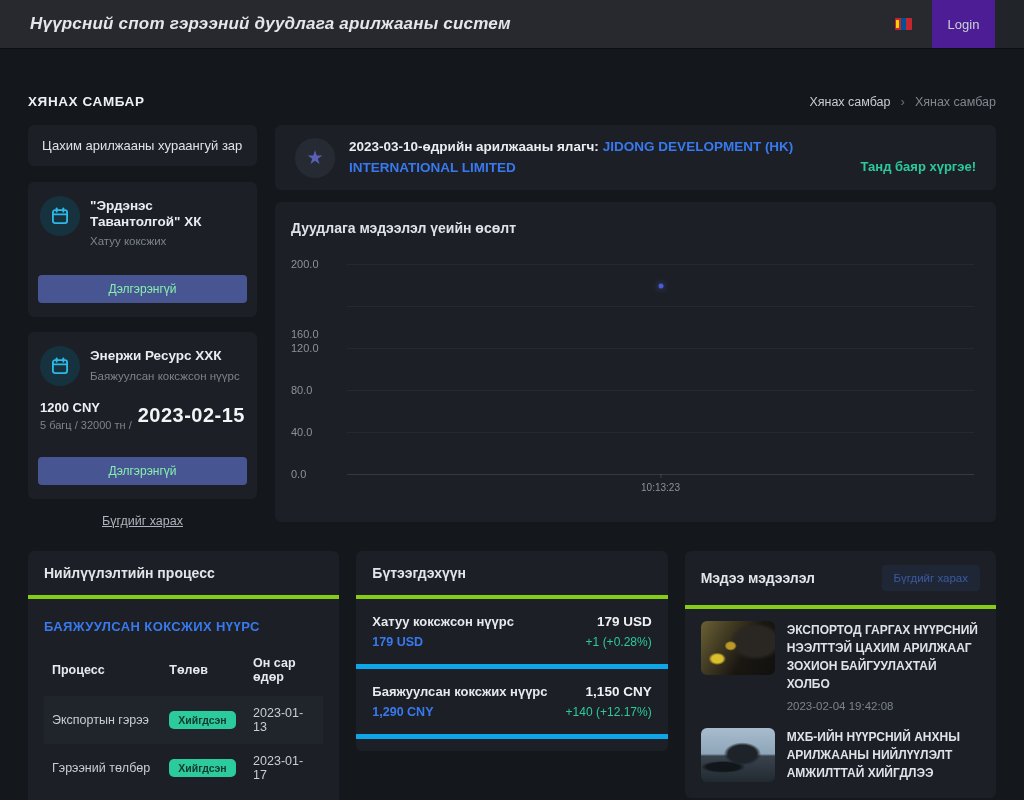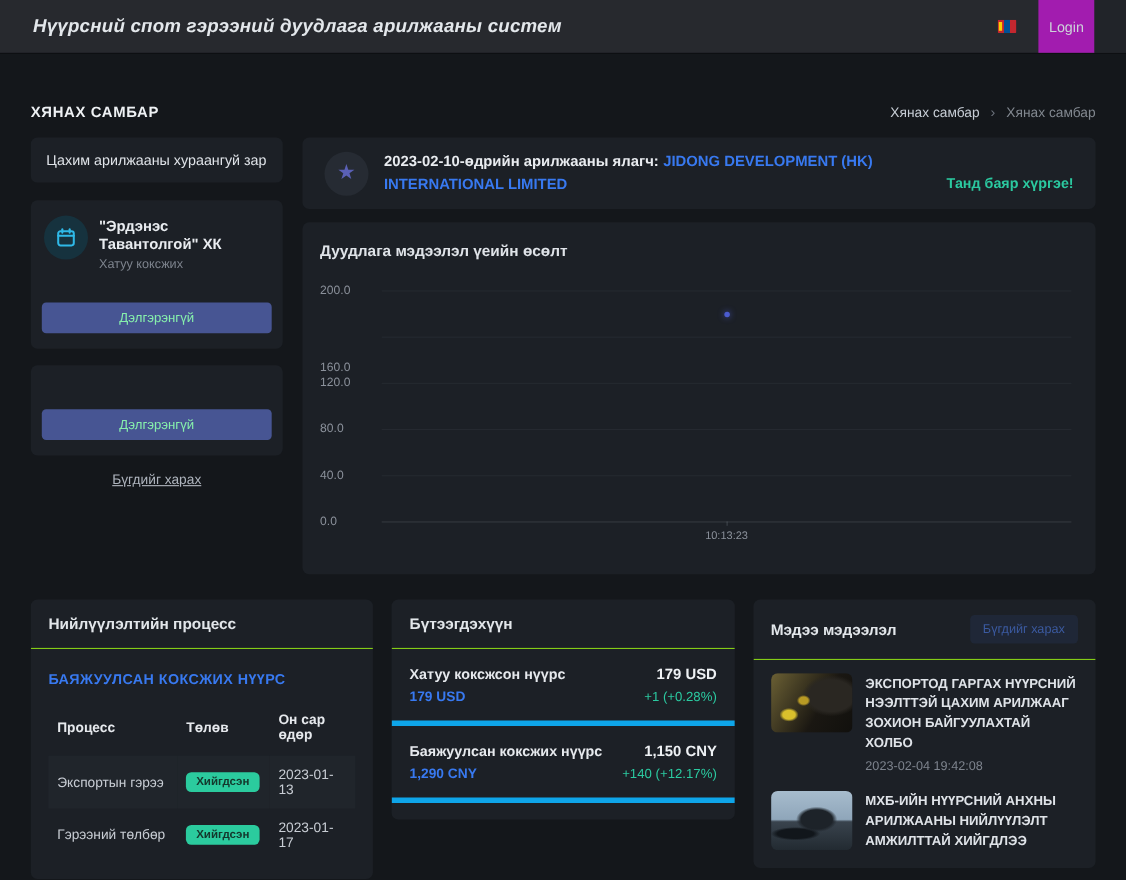--- a/index.html
+++ b/index.html
@@ -10,21 +10,21 @@
     color:#e2e6ea;
     -webkit-font-smoothing:antialiased;
   }
   
   .navbar{height:48px;background:#27292e;display:flex;align-items:center;box-shadow:0 1px 0 rgba(0,0,0,.35);}
   .navbar-title{flex:1;padding-left:30px;font-size:17px;font-weight:bold;font-style:italic;color:#e3e7eb;letter-spacing:.2px;}
   .flag{width:17px;height:12px;margin-right:20px;border-radius:1px;cursor:pointer;
     background:
       linear-gradient(#f9cf02,#f9cf02) 8% 50%/3px 8px no-repeat,
       linear-gradient(90deg,#c4272f 0 33%,#015197 33% 67%,#c4272f 67%);}
-  .login-btn{width:51px;height:48px;background:#a21caf;border:none;color:#ccd2d9;font-size:13px;
+  .login-btn{width:63px;height:48px;background:#4c1d95;border:none;color:#ccd2d9;font-size:13px;
     font-family:inherit;display:flex;align-items:center;justify-content:center;cursor:pointer;}
   .nav-spacer{width:29px;height:48px;background:#212429;}
   
   .main{padding:0 28px;}
   .page-head{display:flex;justify-content:space-between;align-items:center;margin:46px 0 16px;}
   .page-head h1{margin:0;font-size:13.5px;letter-spacing:.6px;font-weight:bold;color:#eef1f4;}
   .breadcrumb{font-size:12.5px;display:flex;align-items:center;gap:10px;}
   .bc-1{color:#c7cdd5;cursor:pointer;}
   .bc-sep{color:#6b717b;font-size:13px;}
   .bc-2{color:#81878f;}
@@ -63,21 +63,21 @@
   .gridline{position:absolute;left:0;right:0;height:1px;background:rgba(160,170,185,0.07);}
   .gridline.baseline{background:rgba(160,170,185,0.18);}
   .ytick{position:absolute;left:-56px;width:46px;text-align:left;font-size:11px;color:#8b919b;transform:translateY(-50%);}
   .xtick{position:absolute;top:calc(100% + 8px);transform:translateX(-50%);font-size:10px;color:#8b919b;}
   .xtickmark{position:absolute;top:100%;width:1px;height:4px;background:rgba(160,170,185,0.25);transform:translateX(-50%);}
   .chart-dot{position:absolute;width:5px;height:5px;border-radius:50%;background:#4b5bd0;
     transform:translate(-50%,-50%);box-shadow:0 0 6px rgba(75,91,208,.85);}
   
   .bottom-grid{display:grid;grid-template-columns:1fr 1fr 1fr;gap:17px;margin-top:23px;align-items:start;}
   .panel{background:#1c2026;border-radius:6px;overflow:hidden;}
-  .panel-header{padding:14px 16px;border-bottom:1px solid #84cc16;font-size:14px;font-weight:bold;color:#e2e6ea;
+  .panel-header{padding:14px 16px;border-bottom:4px solid #84cc16;font-size:14px;font-weight:bold;color:#e2e6ea;
     display:flex;justify-content:space-between;align-items:center;}
   .panel-body{padding:16px;}
   .process-subtitle{color:var(--accent-blue,#3879f0);font-size:13px;font-weight:bold;letter-spacing:.4px;margin:4px 0 16px;}
   .process-table{width:100%;border-collapse:collapse;font-size:12.5px;}
   .process-table th{text-align:left;color:#e6e9ed;font-weight:bold;padding:6px 8px 12px;}
   .process-table td{padding:10px 8px;color:#c8cdd4;}
   .process-table tbody tr:nth-child(odd){background:#20252b;}
   .badge{display:inline-block;background:var(--badge-teal,#2bcb9e);color:#14372c;font-size:10.5px;font-weight:bold;
     padding:3px 9px;border-radius:5px;}
   .products-panel{min-height:200px;}
@@ -145,32 +145,53 @@
             </div>
             <div class="auction-head">
               <div class="company">"Эрдэнэс Тавантолгой" ХК</div>
               <div class="product">Хатуу коксжих</div>
             </div>
           </div>
           <button class="detail-btn">Дэлгэрэнгүй</button>
         </div>
 
         <div class="side-card auction-card">
+          <div class="auction-top">
+            <div class="icon-circle">
+              <svg width="20" height="20" viewBox="0 0 24 24" fill="none" stroke="currentColor" stroke-width="2.2" stroke-linecap="round">
+                <rect x="3.5" y="5" width="17" height="15.5" rx="2.5"></rect>
+                <line x1="8" y1="2.8" x2="8" y2="6.8"></line>
+                <line x1="16" y1="2.8" x2="16" y2="6.8"></line>
+                <line x1="3.5" y1="10" x2="20.5" y2="10"></line>
+              </svg>
+            </div>
+            <div class="auction-head">
+              <div class="company">Энержи Ресурс ХХК</div>
+              <div class="product">Баяжуулсан коксжсон нүүрс</div>
+            </div>
+          </div>
+          <div class="auction-mid">
+            <div>
+              <div class="price">1200 CNY</div>
+              <div class="price-sub">5 багц / 32000 тн /</div>
+            </div>
+            <div class="auction-date">2023-02-15</div>
+          </div>
           <button class="detail-btn">Дэлгэрэнгүй</button>
         </div>
 
         <a class="view-all">Бүгдийг харах</a>
       </aside>
 
       <section class="right-col">
 
         <div class="banner">
           <div class="star-circle">★</div>
           <div class="banner-text">
-            <span>2023-02-10-өдрийн арилжааны ялагч:</span><span class="winner">JIDONG DEVELOPMENT (HK) INTERNATIONAL LIMITED</span>
+            <span>2023-03-10-өдрийн арилжааны ялагч:</span><span class="winner">JIDONG DEVELOPMENT (HK) INTERNATIONAL LIMITED</span>
           </div>
           <div class="congrats">Танд баяр хүргэе!</div>
         </div>
 
         <div class="chart-card">
           <div class="chart-title">Дуудлага мэдээлэл үеийн өсөлт</div>
           <div class="chart-plot" id="chart-plot">
               <div class="chart-lines">
                 <div class="gridline" style="top: 0%;"></div>
                 <span class="ytick" style="top: 0%;">200.0</span>

